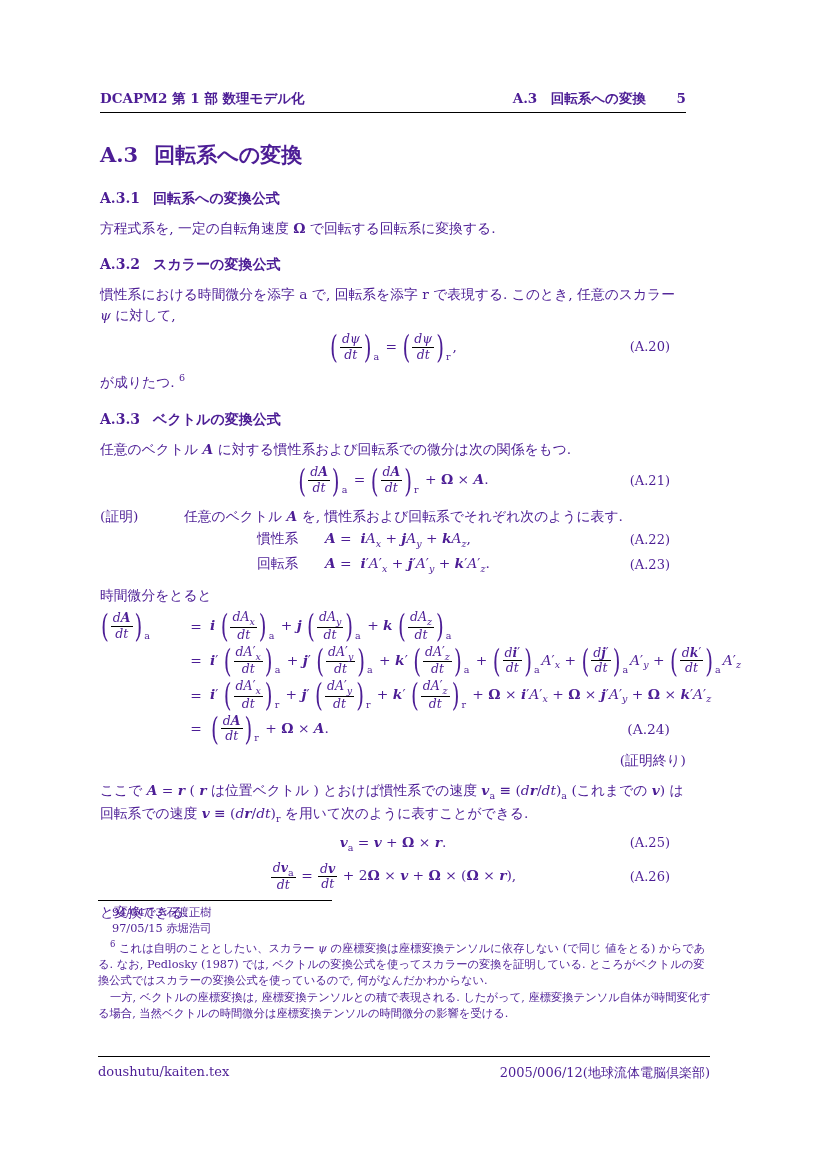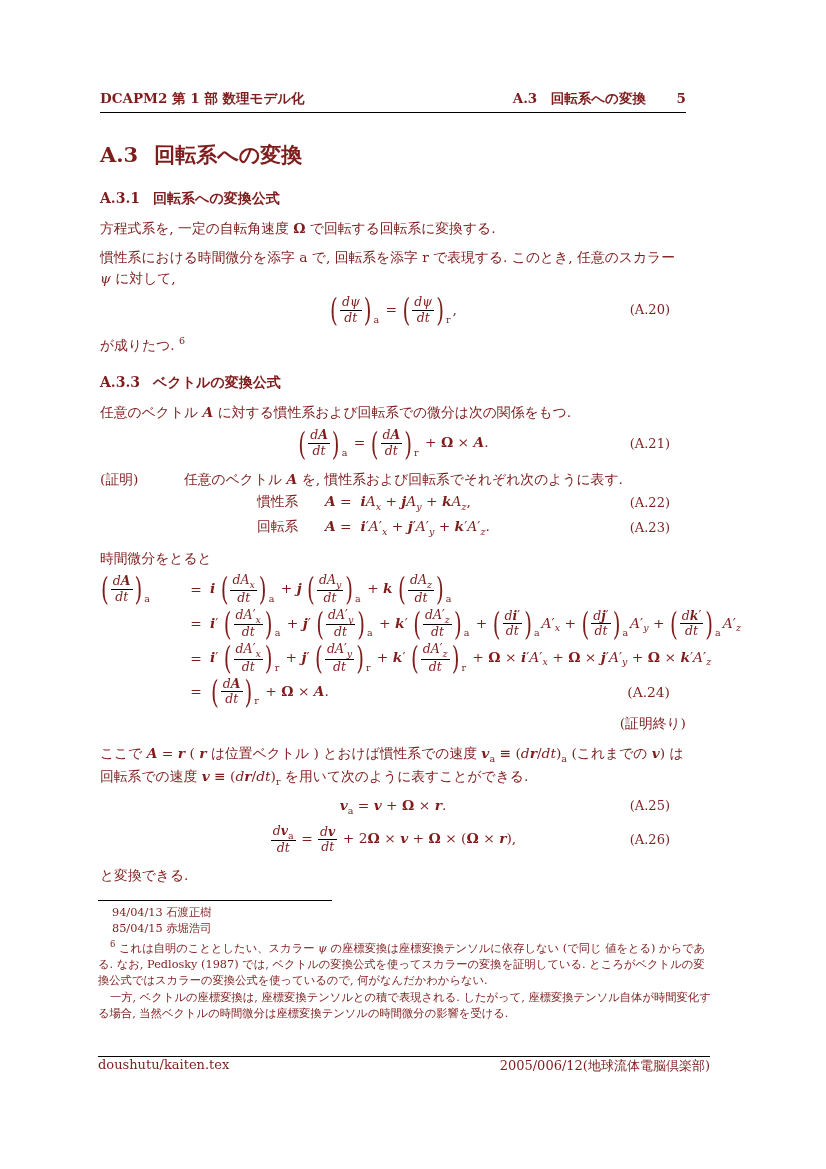--- a/index.html
+++ b/index.html
@@ -1,17 +1,17 @@
 <!DOCTYPE html>
 <html lang="ja"><head>
 <meta charset="utf-8">
 <style>
   html,body{margin:0;padding:0;background:#e8e8e8;}
   .page{position:relative;width:826px;height:1169px;background:#ffffff;margin:0 auto;
-        font-family:"DejaVu Serif", serif;color:#7f1d1d;overflow:hidden;}
+        font-family:"DejaVu Serif", serif;color:#4c1d95;overflow:hidden;}
   .content{position:absolute;left:100px;top:88px;width:586px;font-size:13.8px;line-height:1.5;}
 
   
   .pagehead{display:flex;justify-content:space-between;align-items:baseline;
             font-size:13.5px;font-weight:bold;padding-bottom:4px;border-bottom:1.4px solid #000;}
   .ph-num{margin-left:26px;}
 
   
   h1{margin:26px 0 0;font-size:21px;font-weight:bold;font-family:"DejaVu Sans", sans-serif;}
   h2{margin:16px 0 0;font-size:14px;font-weight:bold;font-family:"DejaVu Sans", sans-serif;}
@@ -53,21 +53,21 @@
 
   
   .fnarea{position:absolute;left:98px;top:900px;width:614px;font-size:11.3px;line-height:1.42;}
   .fnrule{width:234px;border-top:1.3px solid #000;margin-bottom:4px;}
   .fn-history-line{padding-left:14px;}
   .fnp{margin:1px 0 0;text-indent:12px;}
   .fnp sup{font-size:8.5px;}
 
   
   .pagefoot{position:absolute;left:98px;top:1056px;width:612px;border-top:1.3px solid #000;
-            padding-top:0;display:flex;justify-content:space-between;font-size:13px;}
+            padding-top:7px;display:flex;justify-content:space-between;font-size:13px;}
 </style>
 </head>
 <body>
 
 <div class="page">
   <div class="content">
 
     <div class="pagehead">
       <span class="ph-left">DCAPM2 第 1 部 数理モデル化</span>
       <span class="ph-right">
@@ -78,20 +78,23 @@
 
     <h1>
       <span class="hnum">A.3</span><span>回転系への変換</span>
     </h1>
 
     <h2>
       <span class="hnum2">A.3.1</span><span>回転系への変換公式</span>
     </h2>
     <p class="math">方程式系を, 一定の自転角速度 <b>Ω</b> で回転する回転系に変換する.</p>
 
+    <h2>
+      <span class="hnum2">A.3.2</span><span>スカラーの変換公式</span>
+    </h2>
     <p class="math">慣性系における時間微分を添字 a で, 回転系を添字 r で表現する. このとき, 任意のスカラー <i>ψ</i> に対して,</p>
 
     <div class="eqrow">
       <span class="math"><span class="bp">(</span><span class="fr"><span class="nu"><i>dψ</i></span><span class="de"><i>dt</i></span></span><span class="bp">)</span><span class="ps">a</span> = <span class="bp">(</span><span class="fr"><span class="nu"><i>dψ</i></span><span class="de"><i>dt</i></span></span><span class="bp">)</span><span class="ps">r</span>,</span>
       <span class="eqlabel">(A.20)</span>
     </div>
     <p class="math tight">が成りたつ. <sup>6</sup></p>
 
     <h2>
       <span class="hnum2">A.3.3</span><span>ベクトルの変換公式</span>
@@ -160,21 +163,21 @@
       <span class="math"><span class="fr"><span class="nu"><i>d</i><b><i>v</i></b><sub>a</sub></span><span class="de"><i>dt</i></span></span> = <span class="fr"><span class="nu"><i>d</i><b><i>v</i></b></span><span class="de"><i>dt</i></span></span> + 2<b>Ω</b> × <b><i>v</i></b> + <b>Ω</b> × (<b>Ω</b> × <b><i>r</i></b>),</span>
       <span class="eqlabel">(A.26)</span>
     </div>
 
     <p class="tight">と変換できる.</p>
   </div>
 
   <div class="fnarea">
     <div class="fnrule"></div>
     <div class="fn-history-line">94/04/13 石渡正樹</div>
-    <div class="fn-history-line">85/04/15 赤堀浩司</div>
+    <div class="fn-history-line">97/05/15 赤堀浩司</div>
     <p class="fnp math"><sup>6</sup> これは自明のこととしたい、スカラー <i>ψ</i> の座標変換は座標変換テンソルに依存しない (で同じ 値をとる) からである. なお, Pedlosky (1987) では, ベクトルの変換公式を使ってスカラーの変換を証明している. ところがベクトルの変換公式ではスカラーの変換公式を使っているので, 何がなんだかわからない.</p>
     <p class="fnp">一方, ベクトルの座標変換は, 座標変換テンソルとの積で表現される. したがって, 座標変換テンソル自体が時間変化する場合, 当然ベクトルの時間微分は座標変換テンソルの時間微分の影響を受ける.</p>
   </div>
 
   <div class="pagefoot">
     <span>doushutu/kaiten.tex</span>
     <span>2005/006/12(地球流体電脳倶楽部)</span>
   </div>
 </div>
 

